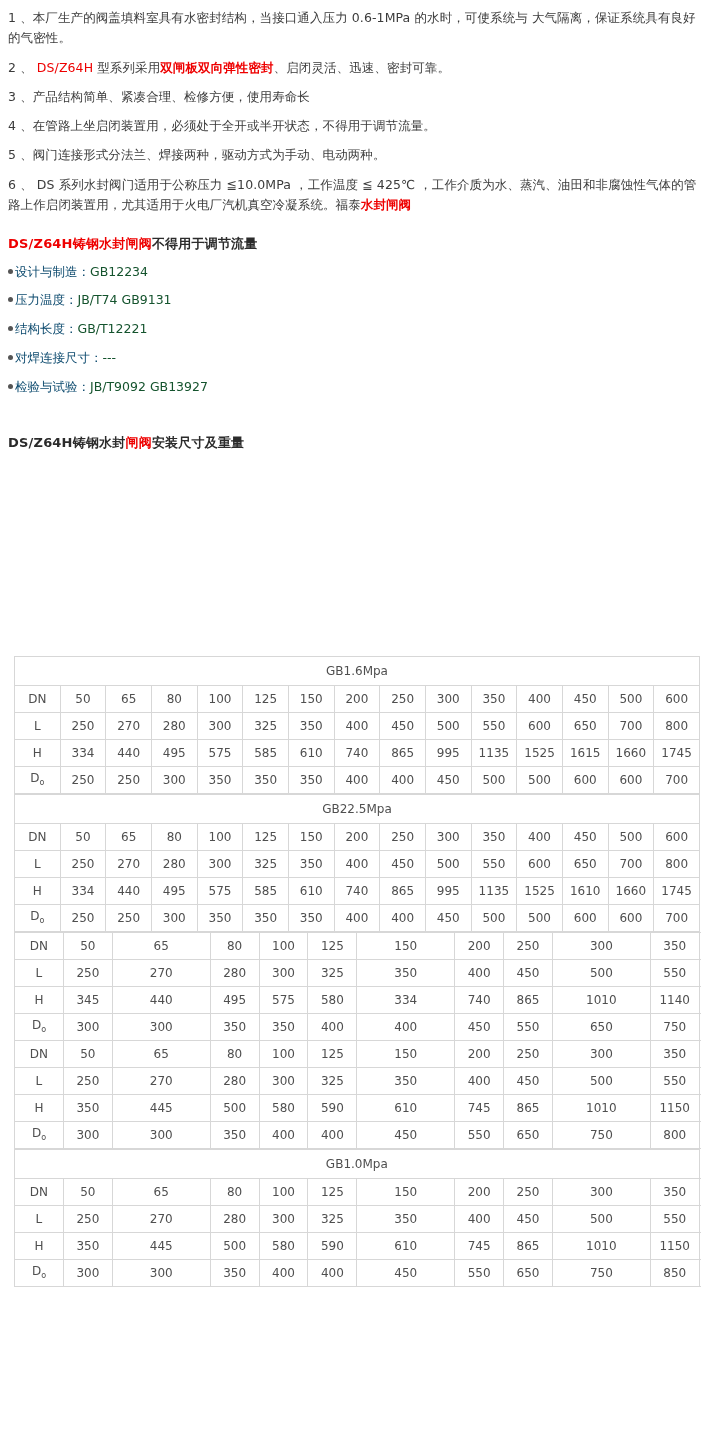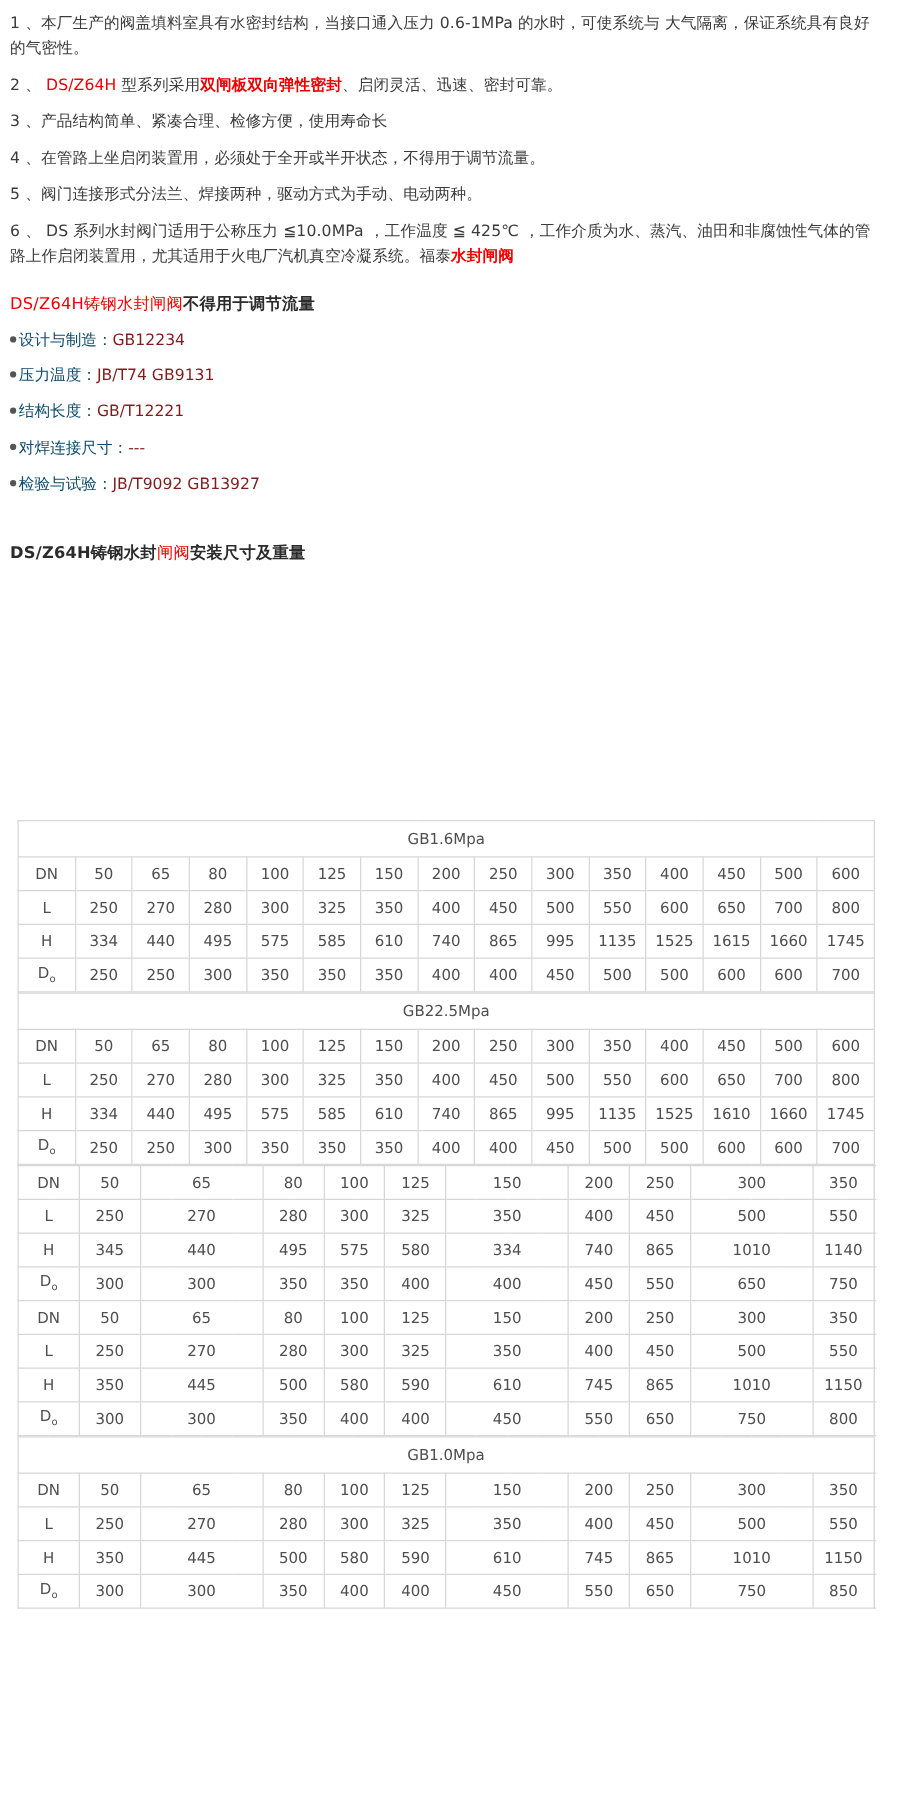--- a/index.html
+++ b/index.html
@@ -42,21 +42,21 @@
   }
 
   
   .sec-head {
     font-weight: bold;
     font-size: 13px;
     margin: 20px 0 10px 8px;
     color: #2b2b2b;
     letter-spacing: 0.2px;
   }
-  .sec-head .red-strong { font-weight: normal; }
+  .sec-head .red-strong { font-weight: bold; }
 
   
   .std-list {
     margin: 0;
     padding: 0 0 0 8px;
     list-style: none;
   }
   .std-list li {
     margin: 0 0 10px 0;
     font-size: 12.5px;
@@ -68,21 +68,21 @@
     width: 5px;
     height: 5px;
     background: #555;
     border-radius: 50%;
     vertical-align: middle;
     margin-right: 2px;
     position: relative;
     top: -1px;
   }
   .std-list li .std-key { color: #0c4a6e; }
-  .std-list li .std-val { color: #7f1d1d; }
+  .std-list li .std-val { color: #14532d; }
 
   
   .table-wrap {
     margin: 24px 0 0 14px;
     width: 686px;
   }
   table.spec {
     border-collapse: collapse;
     width: 686px;
     table-layout: fixed;

